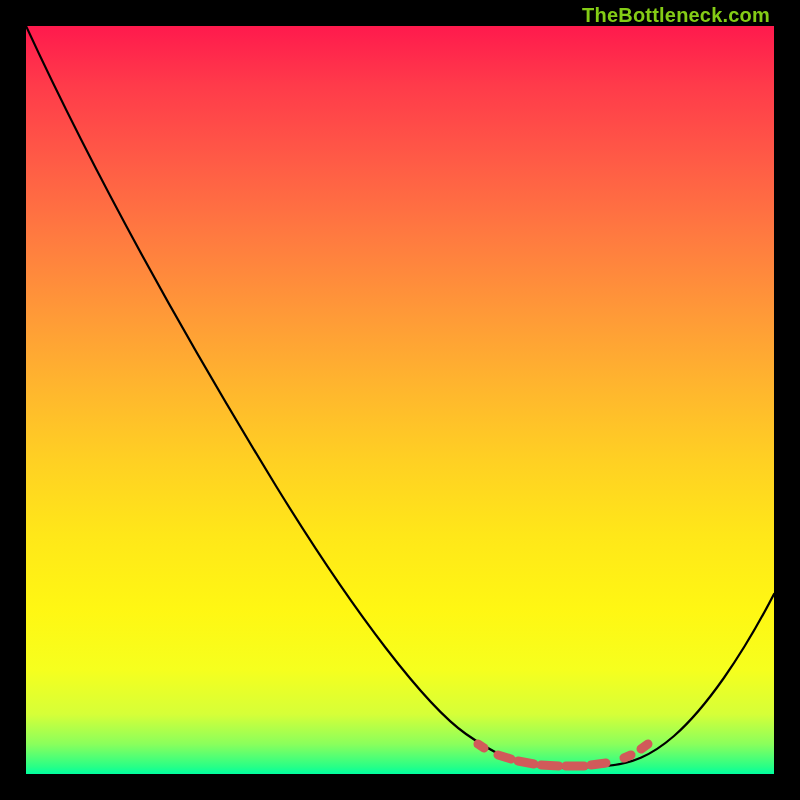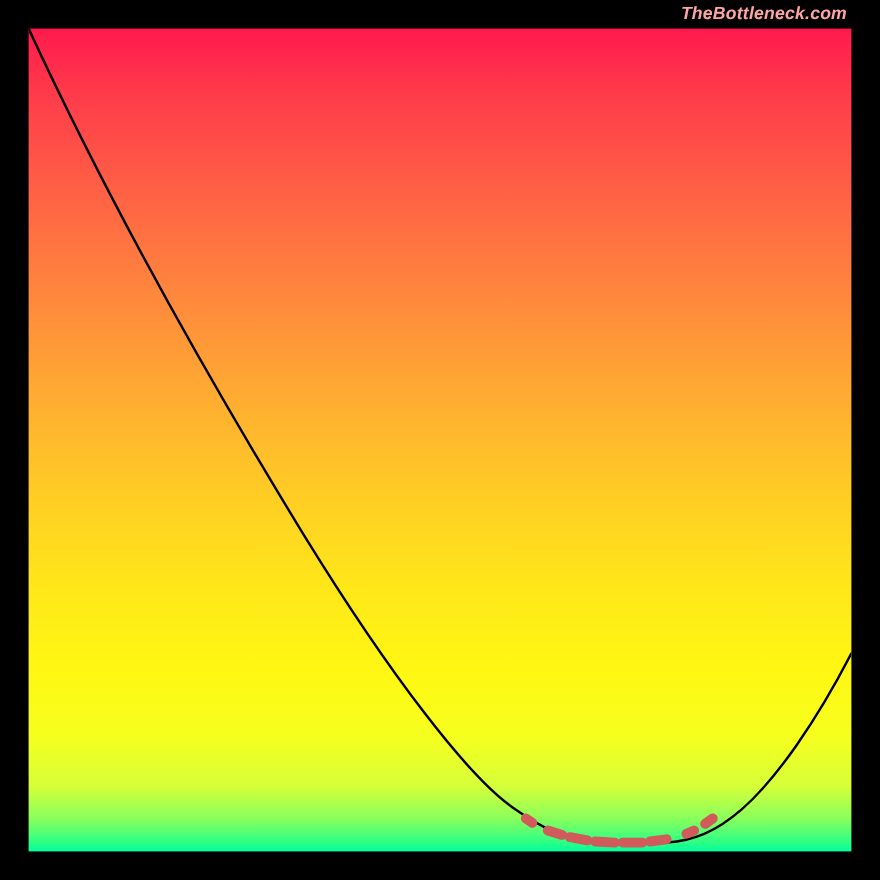--- a/index.html
+++ b/index.html
@@ -31,25 +31,24 @@
       #d6ff38 92%,
       #8aff5c 96%,
       #29ff86 99%,
       #00ffa0 100%
     );
   }
   .credit {
     position: absolute;
     top: 4px;
     right: 30px;
-    color: #fca5a5;
-    font-size: 16px;
+    color: #84cc16;
+    font-size: 20px;
     font-weight: 600;
     letter-spacing: 0.2px;
-    font-style: italic;
   }
   svg.curve {
     position: absolute;
     left: 0;
     top: 0;
     width: 748px;
     height: 748px;
     pointer-events: none;
   }
   .curve path.main {

